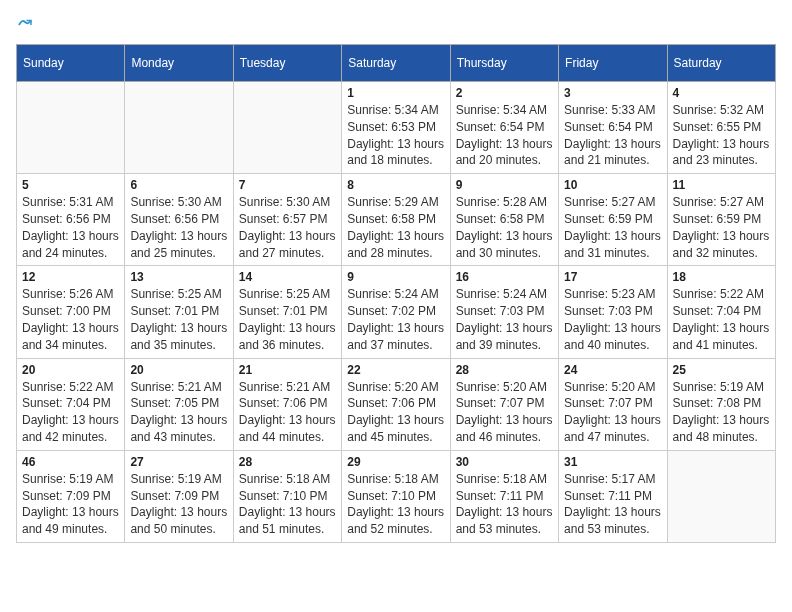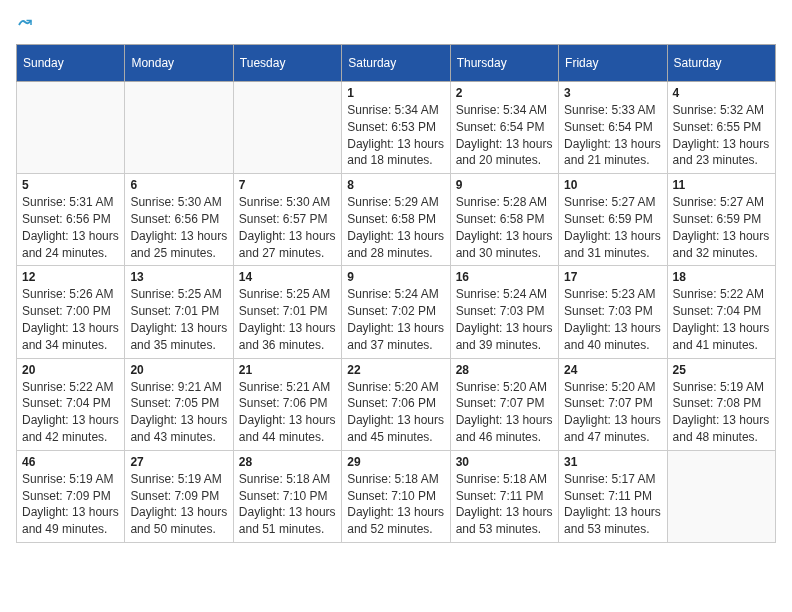--- a/index.html
+++ b/index.html
@@ -263,21 +263,21 @@
       <tr>
         <td>
           <span class="day-num">20</span>
           <div class="day-info">Sunrise: 5:22 AM
 Sunset: 7:04 PM
 Daylight: 13 hours
 and 42 minutes.</div>
         </td>
         <td>
           <span class="day-num">20</span>
-          <div class="day-info">Sunrise: 9:21 AM
+          <div class="day-info">Sunrise: 5:21 AM
 Sunset: 7:05 PM
 Daylight: 13 hours
 and 43 minutes.</div>
         </td>
         <td>
           <span class="day-num">21</span>
           <div class="day-info">Sunrise: 5:21 AM
 Sunset: 7:06 PM
 Daylight: 13 hours
 and 44 minutes.</div>

